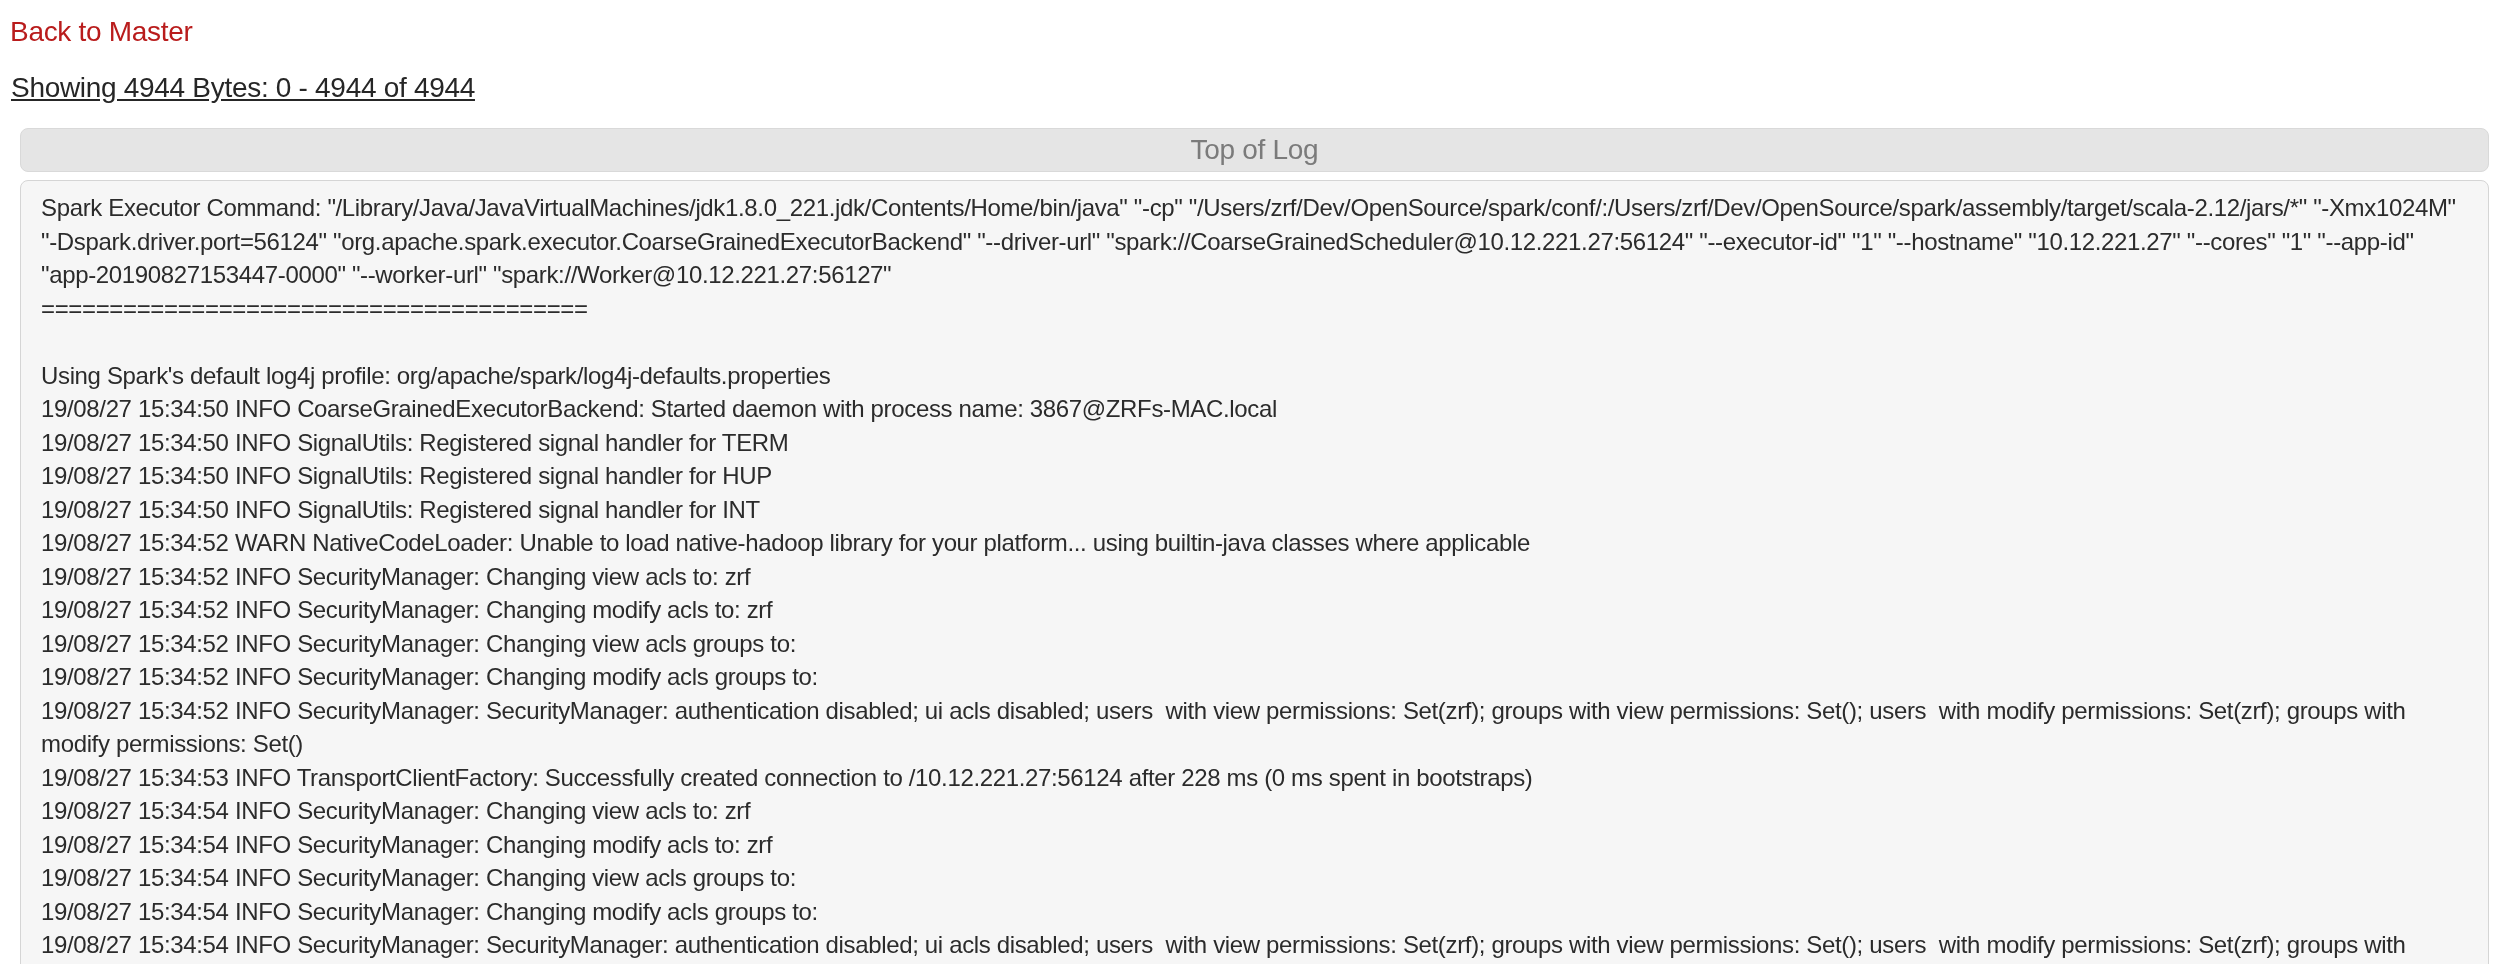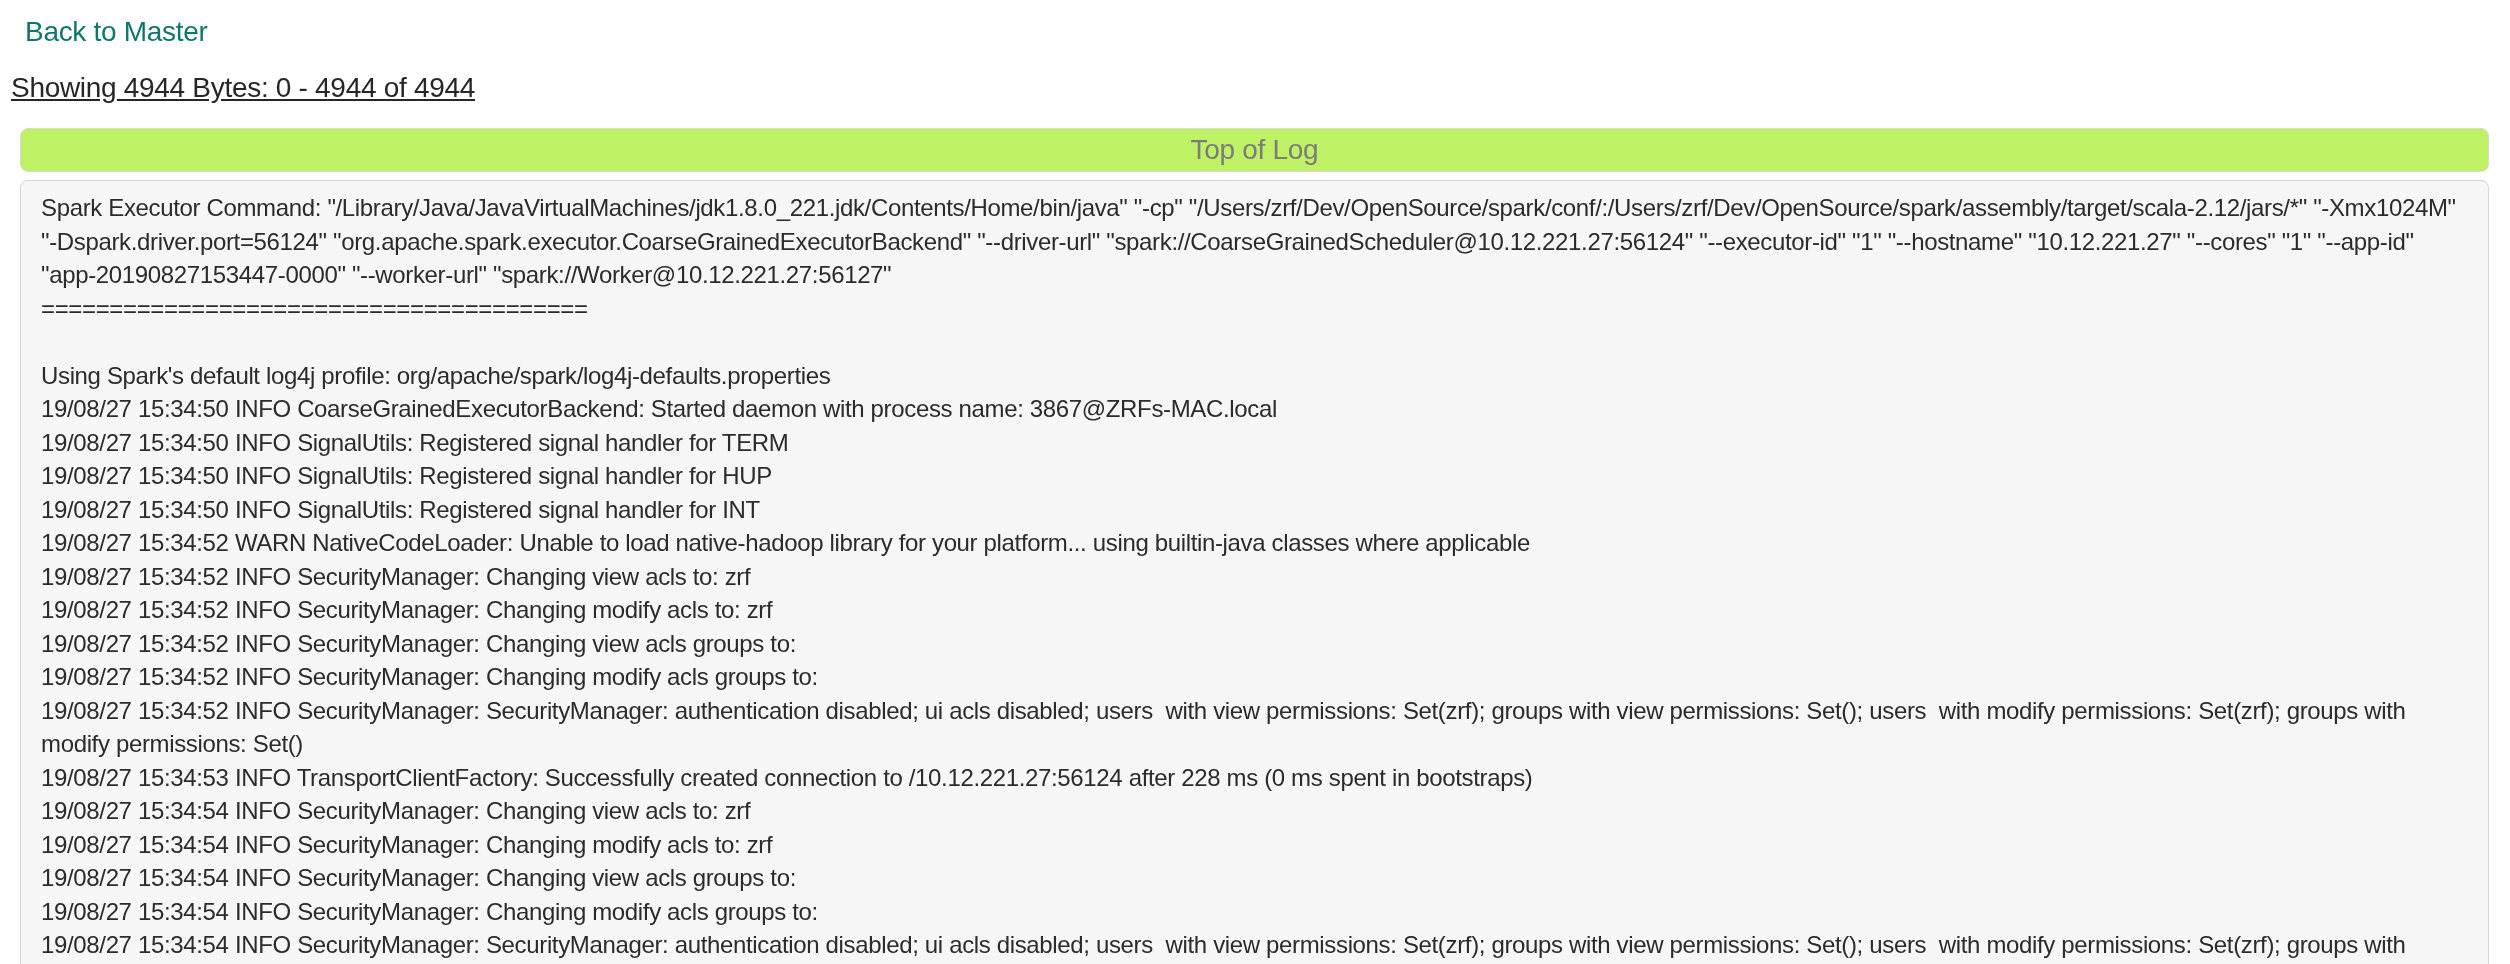--- a/index.html
+++ b/index.html
@@ -11,40 +11,40 @@
     overflow: hidden;
     font-family: "Liberation Sans", sans-serif;
   }
   .page {
     position: relative;
     width: 2510px;
     height: 964px;
   }
   .back-link {
     display: inline-block;
-    margin: 16px 0 0 25px;
+    margin: 16px 0 0 10px;
     font-size: 28px;
     line-height: 32px;
-    color: #0f766e;
+    color: #b91c1c;
     text-decoration: none;
     letter-spacing: -0.3px;
     cursor: pointer;
   }
   .byte-range {
     margin: 24px 0 0 11px;
     font-size: 28px;
     line-height: 32px;
     color: #262626;
     letter-spacing: -0.3px;
     text-decoration: underline;
   }
   .log-header {
     margin: 24px 21px 0 20px;
     height: 42px;
-    background: #bef264;
+    background: #e5e5e5;
     border: 1px solid #d9d9d9;
     border-radius: 8px;
     display: flex;
     align-items: center;
     justify-content: center;
     font-size: 28px;
     color: #7b7b7b;
     letter-spacing: -0.3px;
   }
   .log-content {

